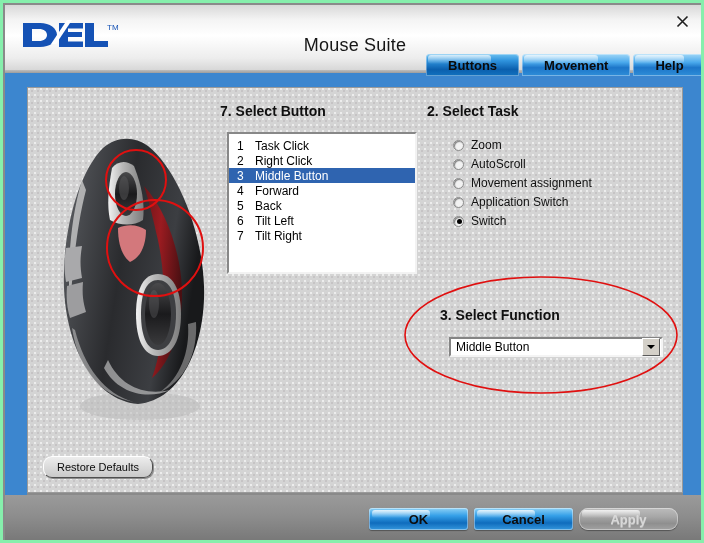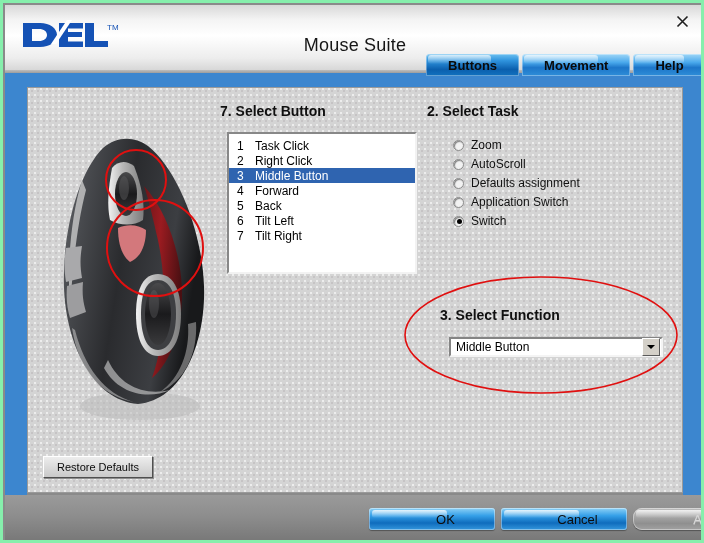--- a/index.html
+++ b/index.html
@@ -53,24 +53,24 @@
                           radial-gradient(circle at 4px 3px, rgba(150,140,145,.28) 0.6px, rgba(0,0,0,0) 1.1px);
          background-size:6px 6px,6px 6px;
          border:1px solid #9a9a9a;box-sizing:border-box;}
 
   
   .footer{position:absolute;left:2px;top:492px;width:700px;height:47px;
           background:linear-gradient(180deg,#9a9a9a 0%,#8d8d8d 45%,#777777 100%);}
 
   .bottom-buttons{position:absolute;left:366px;top:505px;display:flex;gap:6px;z-index:5;}
   .bbtn{width:99px;height:22px;display:flex;align-items:center;justify-content:center;
-        font-size:13px;font-weight:normal;color:#0d0d0d;position:relative;overflow:hidden;
+        font-size:13px;font-weight:bold;color:#0d0d0d;position:relative;overflow:hidden;
         border-radius:3px;cursor:pointer;
         background:linear-gradient(180deg,#8fd2f6 0%,#35a0e8 35%,#0f6cbd 68%,#3597dd 100%);
-        box-shadow:inset 0 0 0 1px rgba(255,255,255,.4),0 1px 1px rgba(0,0,0,.35);padding-left:27px;}
+        box-shadow:inset 0 0 0 1px rgba(255,255,255,.4),0 1px 1px rgba(0,0,0,.35);}
   .bbtn:after{content:"";position:absolute;left:3px;right:38%;top:2px;height:8px;
               background:linear-gradient(180deg,rgba(255,255,255,.8),rgba(255,255,255,0));border-radius:3px;}
   .bbtn span{position:relative;z-index:2;}
   .bbtn.disabled{background:linear-gradient(180deg,#bcbcbc 0%,#a7a7a7 40%,#8f8f8f 70%,#a2a2a2 100%);
                  color:#d8d8d8;text-shadow:0 1px 0 rgba(255,255,255,.35);cursor:default;border-radius:9px;}
 
   
   .sec-title{position:absolute;font-size:14px;font-weight:bold;color:#101010;white-space:nowrap;}
 
   
@@ -105,21 +105,21 @@
                border-right:1px solid #5a5a5a;border-bottom:1px solid #5a5a5a;}
   .combo-arrow i{display:block;width:0;height:0;border-left:4px solid transparent;
                  border-right:4px solid transparent;border-top:4px solid #000;}
 
   
   .restore{position:absolute;left:40px;top:453px;width:108px;height:20px;
            font-size:11px;color:#0b0b0b;display:flex;align-items:center;justify-content:center;
            background:linear-gradient(180deg,#ededed,#c9c9c9);cursor:pointer;
            border-top:1px solid #ffffff;border-left:1px solid #ffffff;
            border-right:1px solid #4f4f4f;border-bottom:1px solid #4f4f4f;
-           box-shadow:1px 1px 0 #8d8d8d;}
+           box-shadow:1px 1px 0 #8d8d8d;border-radius:9px;}
 
   
   .mouse-img{position:absolute;left:45px;top:125px;width:175px;height:300px;}
   .annot{position:absolute;left:0;top:0;width:704px;height:543px;pointer-events:none;z-index:9;}
 </style>
 </head>
 <body>
 
 <div class="window">
 
@@ -261,21 +261,21 @@
   <div class="radio-row" style="top:134px;">
     <span class="radio"></span>
     <span class="radio-label">Zoom</span>
   </div>
   <div class="radio-row" style="top:153px;">
     <span class="radio"></span>
     <span class="radio-label">AutoScroll</span>
   </div>
   <div class="radio-row" style="top:172px;">
     <span class="radio"></span>
-    <span class="radio-label">Defaults assignment</span>
+    <span class="radio-label">Movement assignment</span>
   </div>
   <div class="radio-row" style="top:191px;">
     <span class="radio"></span>
     <span class="radio-label">Application Switch</span>
   </div>
   <div class="radio-row" style="top:210px;">
     <span class="radio">
         <span class="dot"></span>
       </span>
     <span class="radio-label">Switch</span>

